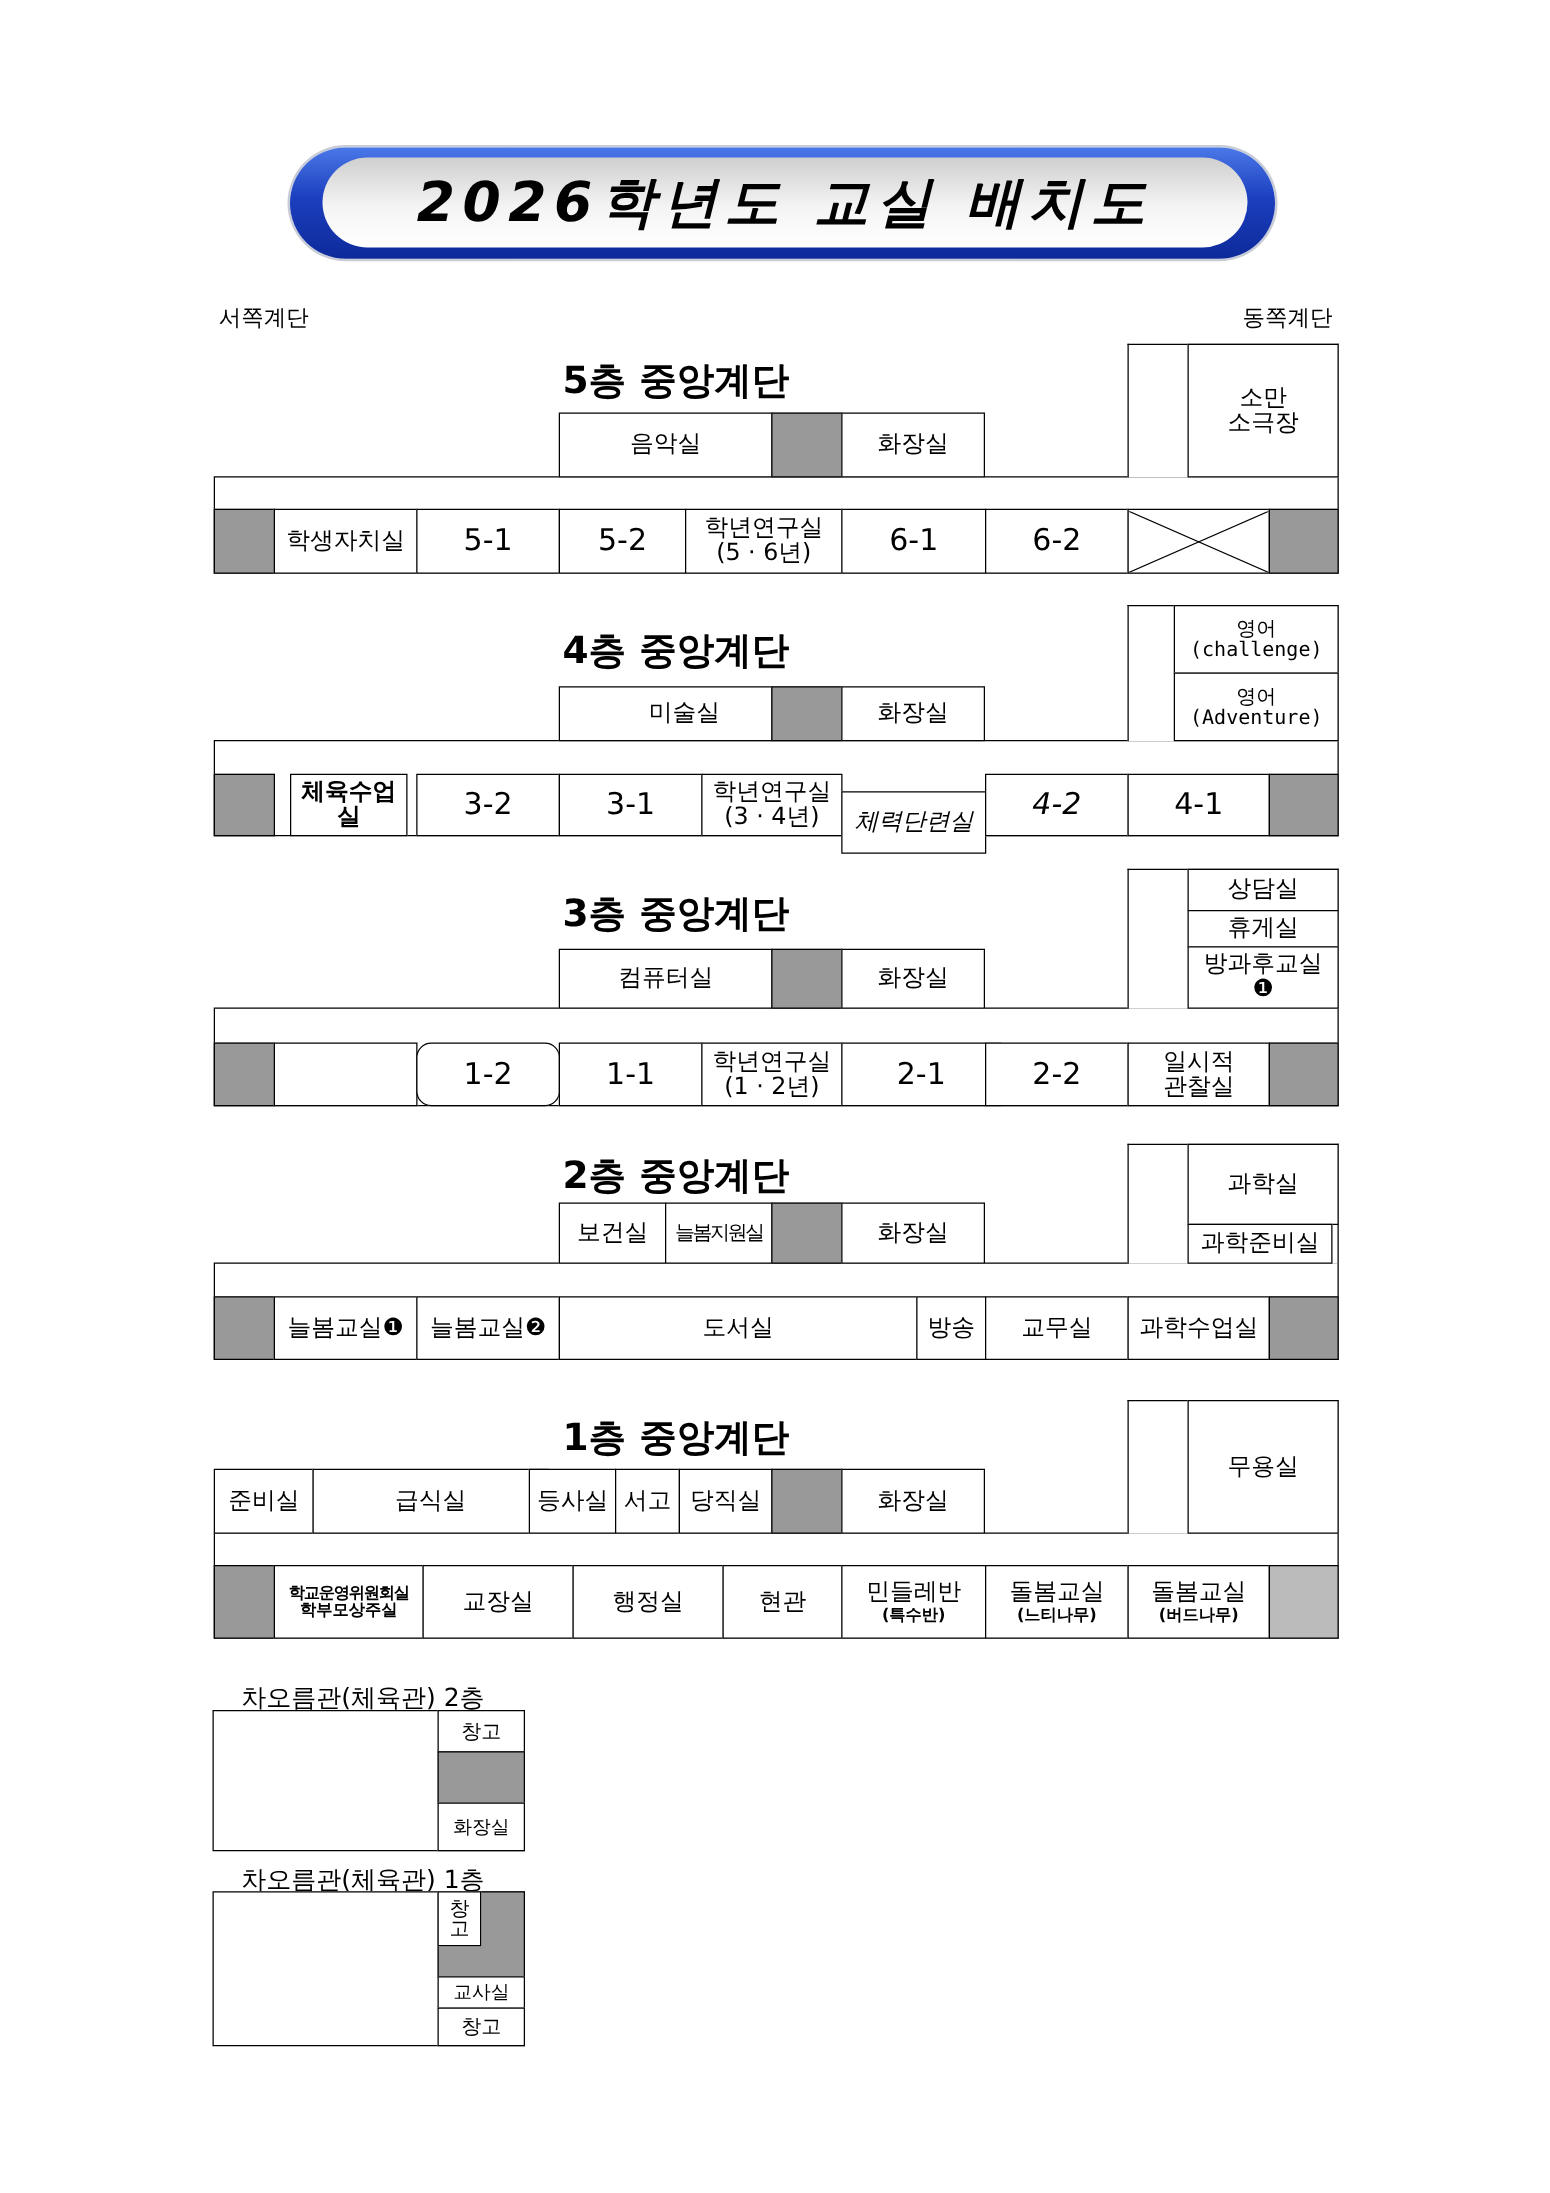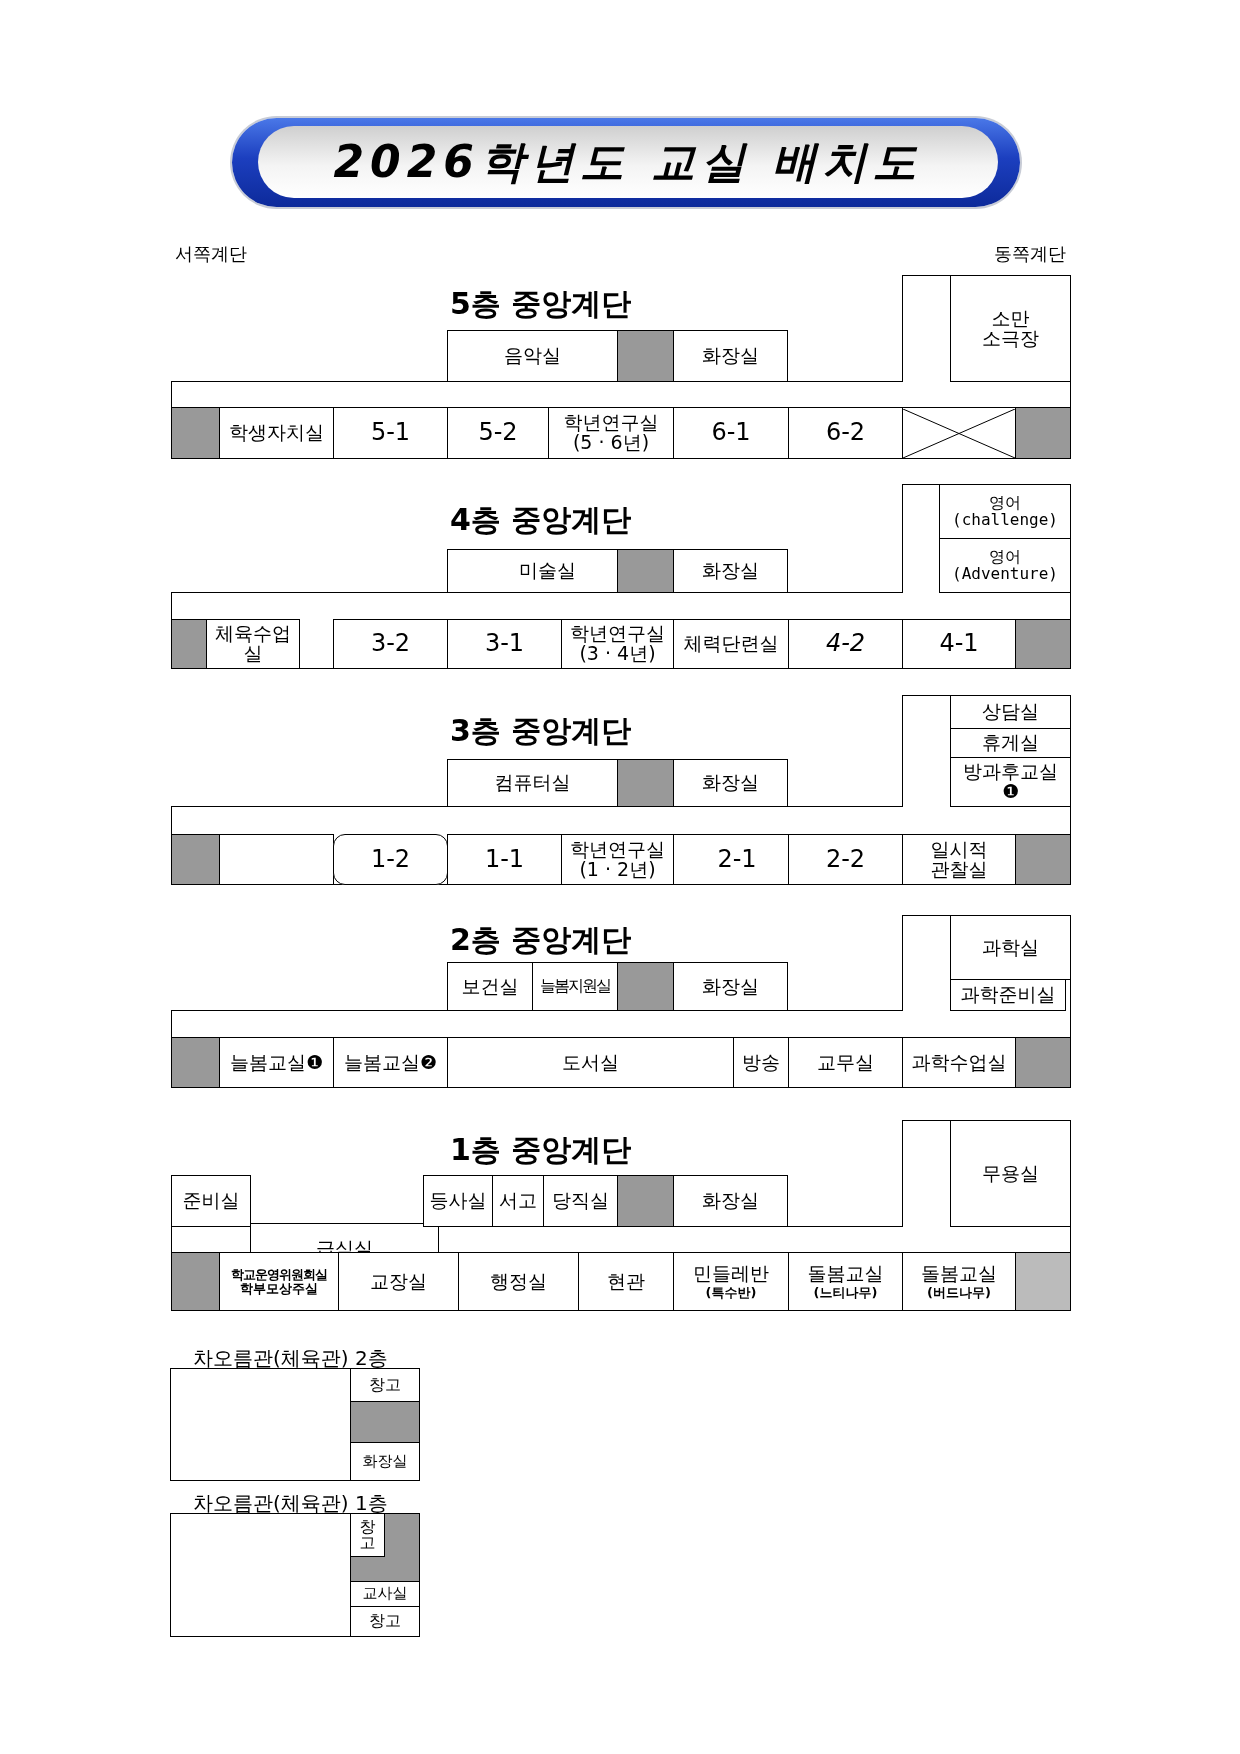--- a/index.html
+++ b/index.html
@@ -70,27 +70,27 @@
 <div class="abs room sm" style="left:939px;top:484px;width:132px;height:55px;font-family:'DejaVu Sans Mono',monospace;">
   <span><span>영어</span><br><span>(challenge)</span></span>
 </div>
 <div class="abs room sm" style="left:939px;top:538px;width:132px;height:55px;font-family:'DejaVu Sans Mono',monospace;">
   <span><span>영어</span><br><span>(Adventure)</span></span>
 </div>
 <div class="abs room" style="left:447px;top:549px;width:171px;height:44px;padding-left:30px;">미술실</div>
 <div class="abs gray" style="left:617px;top:549px;width:57px;height:44px;"></div>
 <div class="abs room" style="left:673px;top:549px;width:115px;height:44px;">화장실</div>
 <div class="abs gray" style="left:171px;top:619px;width:49px;height:50px;"></div>
-<div class="abs room" style="left:206px;top:619px;width:94px;height:50px;">체육수업실</div>
+<div class="abs room" style="left:232px;top:619px;width:94px;height:50px;font-weight:bold;">체육수업실</div>
 <div class="abs room big" style="left:333px;top:619px;width:115px;height:50px;">3-2</div>
 <div class="abs room big" style="left:447px;top:619px;width:115px;height:50px;">3-1</div>
 <div class="abs room" style="left:561px;top:619px;width:113px;height:50px;">
   <span><span>학년연구실</span><br><span>(3 · 4년)</span></span>
 </div>
-<div class="abs room" style="left:673px;top:619px;width:116px;height:50px;">체력단련실</div>
+<div class="abs room" style="left:673px;top:633px;width:116px;height:50px;font-style:italic;">체력단련실</div>
 <div class="abs room big" style="left:788px;top:619px;width:115px;height:50px;font-style:italic;">4-2</div>
 <div class="abs room big" style="left:902px;top:619px;width:114px;height:50px;">4-1</div>
 <div class="abs gray" style="left:1015px;top:619px;width:56px;height:50px;"></div>
 
 <div class="abs floor-title" style="left:450px;top:711px;">3층 중앙계단</div>
 <div class="abs corr" style="left:171px;top:806px;width:900px;height:79px;"></div>
 <div class="abs corr" style="left:902px;top:695px;width:169px;height:112px;border-bottom:none;"></div>
 <div class="abs room" style="left:950px;top:695px;width:121px;height:34px;">상담실</div>
 <div class="abs room" style="left:950px;top:728px;width:121px;height:30px;">휴게실</div>
 <div class="abs room" style="left:950px;top:757px;width:121px;height:50px;">
@@ -129,21 +129,21 @@
 <div class="abs room" style="left:733px;top:1037px;width:56px;height:51px;">방송</div>
 <div class="abs room" style="left:788px;top:1037px;width:115px;height:51px;">교무실</div>
 <div class="abs room" style="left:902px;top:1037px;width:114px;height:51px;">과학수업실</div>
 <div class="abs gray" style="left:1015px;top:1037px;width:56px;height:51px;"></div>
 
 <div class="abs floor-title" style="left:450px;top:1130px;">1층 중앙계단</div>
 <div class="abs corr" style="left:171px;top:1226px;width:900px;height:85px;"></div>
 <div class="abs corr" style="left:902px;top:1120px;width:169px;height:107px;border-bottom:none;"></div>
 <div class="abs room" style="left:950px;top:1120px;width:121px;height:107px;">무용실</div>
 <div class="abs room" style="left:171px;top:1175px;width:80px;height:52px;">준비실</div>
-<div class="abs room" style="left:250px;top:1175px;width:189px;height:52px;margin-top:48px;">급식실</div>
+<div class="abs room" style="left:250px;top:1175px;width:189px;height:52px;">급식실</div>
 <div class="abs room" style="left:423px;top:1175px;width:70px;height:52px;">등사실</div>
 <div class="abs room" style="left:492px;top:1175px;width:52px;height:52px;">서고</div>
 <div class="abs room" style="left:543px;top:1175px;width:75px;height:52px;">당직실</div>
 <div class="abs gray" style="left:617px;top:1175px;width:57px;height:52px;"></div>
 <div class="abs room" style="left:673px;top:1175px;width:115px;height:52px;">화장실</div>
 <div class="abs gray" style="left:171px;top:1252px;width:49px;height:59px;"></div>
 <div class="abs room xs" style="left:219px;top:1252px;width:120px;height:59px;font-weight:bold;">
   <span><span style="letter-spacing:-1px;">학교운영위원회실</span><br><span>학부모상주실</span></span>
 </div>
 <div class="abs room" style="left:338px;top:1252px;width:121px;height:59px;">교장실</div>

